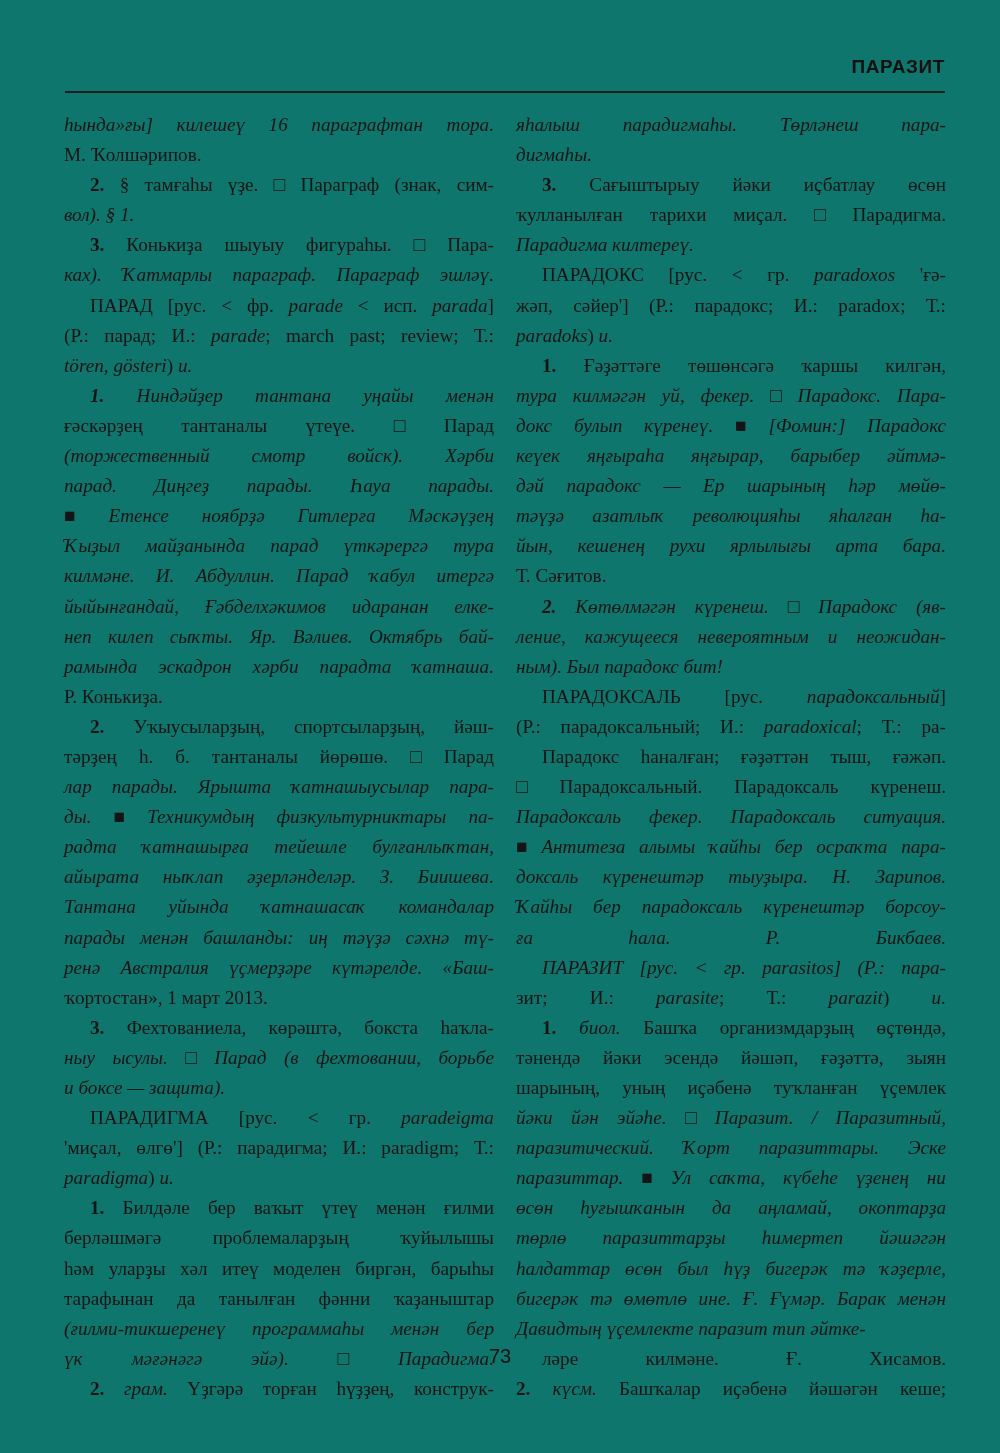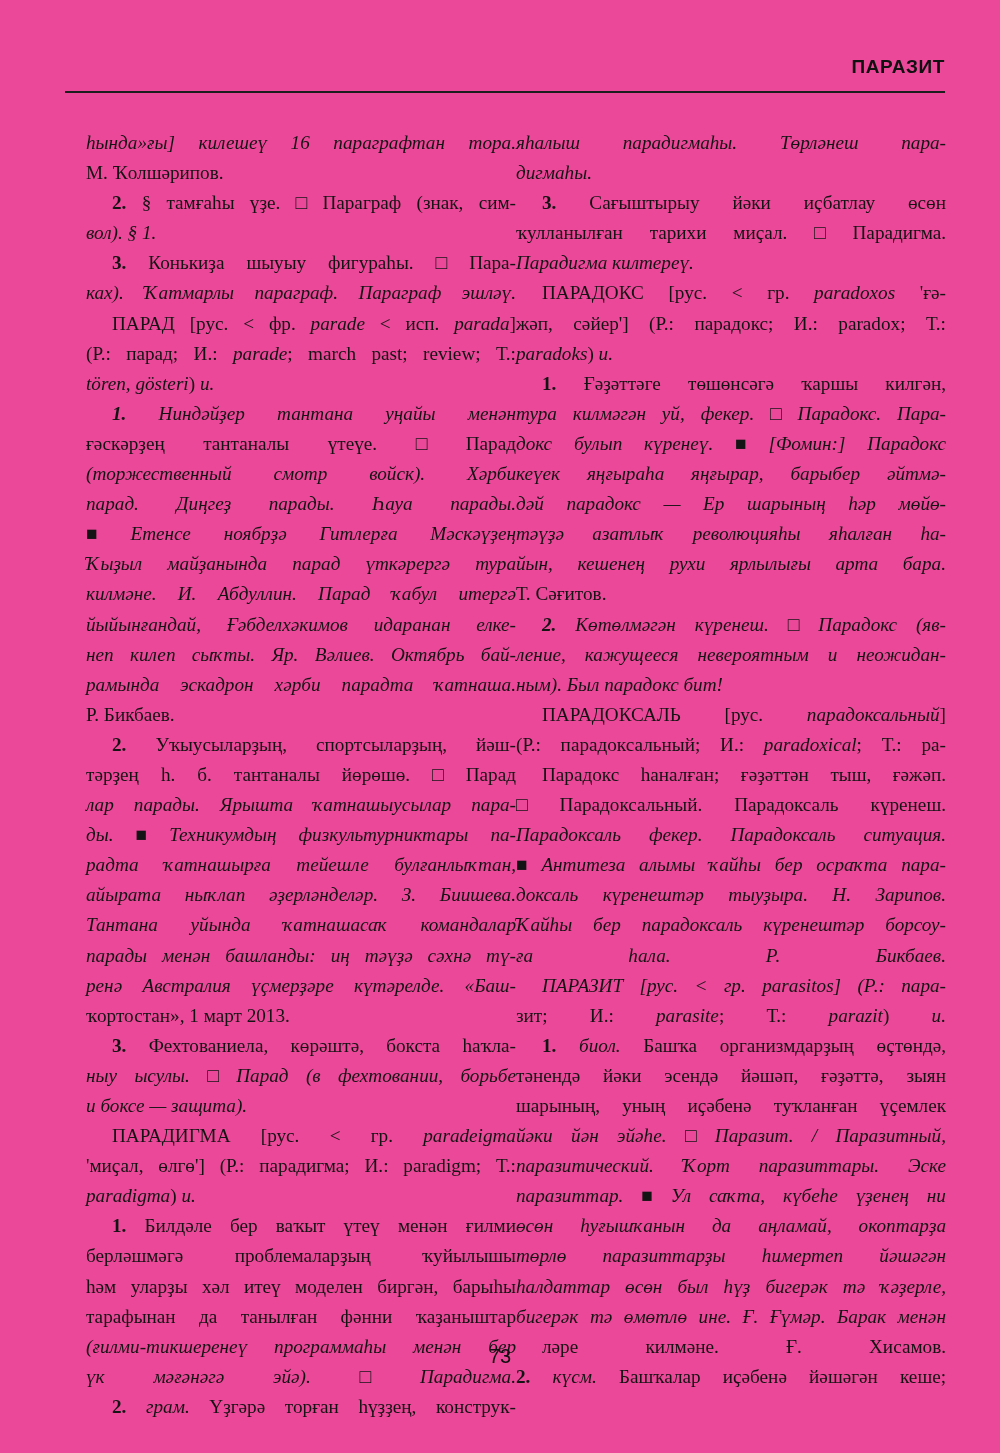--- a/index.html
+++ b/index.html
@@ -5,21 +5,21 @@
 <style>
   html, body {
     margin: 0;
     padding: 0;
     background: #ffffff;
   }
   .page {
     position: relative;
     width: 1000px;
     height: 1453px;
-    background: #ec4899;
+    background: #0f766e;
     box-sizing: border-box;
     font-family: "Liberation Serif", "DejaVu Serif", serif;
     color: #141414;
     overflow: hidden;
   }
 
   
   .runhead {
     position: absolute;
     top: 56px;
@@ -39,26 +39,26 @@
     top: 91px;
     left: 65px;
     width: 880px;
     height: 2px;
     background: #1d1d1d;
   }
 
   
   .columns {
     position: absolute;
-    top: 128px;
+    top: 110px;
     left: 64px;
     width: 882px;
     height: 1215px;
     display: flex;
-    justify-content: flex-end;
+    gap: 22px;
   }
   .col {
     width: 430px;
     flex: 0 0 430px;
   }
 
   
   .ln {
     display: block;
     font-size: 19.2px;
@@ -225,21 +225,21 @@
           <span><i>Октябрь</i></span>
           <span><i>бай-</i></span>
         </div>
         <div class="ln j">
           <span><i>рамында</i></span>
           <span><i>эскадрон</i></span>
           <span><i>хәрби</i></span>
           <span><i>парадта</i></span>
           <span><i>ҡатнаша.</i></span>
         </div>
-        <div class="ln">Р. Бикбаев.</div>
+        <div class="ln">Р. Конькиҙа.</div>
         <div class="ln ind j">
           <span><b class="sn">2.</b></span>
           <span>Уҡыусыларҙың,</span>
           <span>спортсыларҙың,</span>
           <span>йәш-</span>
         </div>
         <div class="ln j">
           <span>тәрҙең</span>
           <span>һ.</span>
           <span>б.</span>
@@ -646,20 +646,21 @@
         <div class="ln j">
           <span><i>бигерәк</i></span>
           <span><i>тә</i></span>
           <span><i>өмөтлө</i></span>
           <span><i>ине.</i></span>
           <span><i>Ғ.</i></span>
           <span><i>Ғүмәр.</i></span>
           <span><i>Барак</i></span>
           <span><i>менән</i></span>
         </div>
+        <div class="ln"><i>Давидтың үҫемлекте паразит тип әйтке-</i></div>
         <div class="ln ind j">
           <span>ләре</span>
           <span>килмәне.</span>
           <span>Ғ.</span>
           <span>Хисамов.</span>
         </div>
         <div class="ln j">
           <span><b class="sn">2.</b></span>
           <span><i>күсм.</i></span>
           <span>Башҡалар</span>

